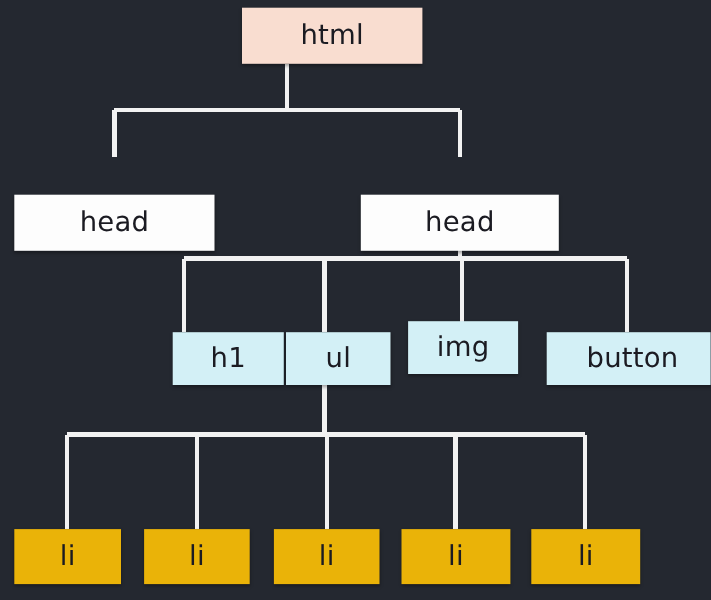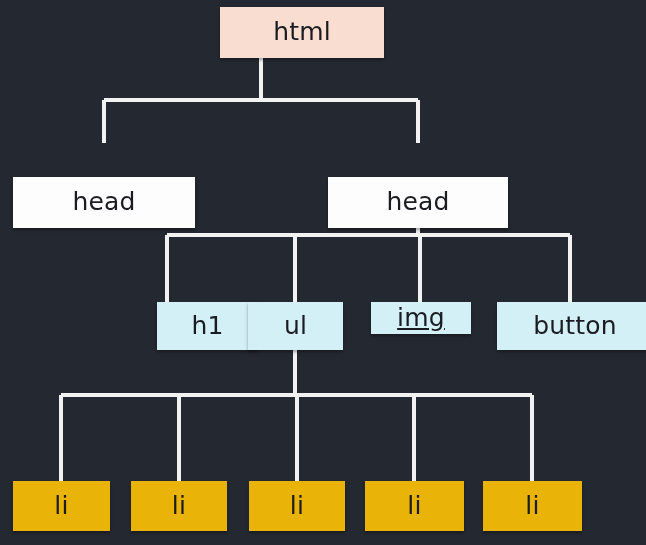--- a/index.html
+++ b/index.html
@@ -49,22 +49,22 @@
   .n-cyan   { background: #d3f0f6; }
   .n-lav    { background: #eab308; }
 
   
   #node-html   { left: 172px; top: 7px;   width: 164px; height: 51px; margin-left: 48px; }
   
   #node-head   { left: 13px;  top: 143px; width: 182px; height: 51px; }
   #node-body   { left: 328px; top: 143px; width: 180px; height: 51px; }
   
   #node-h1     { left: 117px; top: 302px; width: 101px; height: 48px; margin-left: 40px; }
-  #node-ul     { left: 248px; top: 302px; width: 95px;  height: 48px; }
-  #node-img    { left: 371px; top: 302px; width: 100px; height: 32px; text-decoration: underline; }
+  #node-ul     { left: 260px; top: 302px; width: 95px;  height: 48px; }
+  #node-img    { left: 371px; top: 292px; width: 100px; height: 48px; }
   #node-button { left: 497px; top: 302px; width: 156px; height: 48px; }
   
   #node-li-0   { left: 13px;  top: 481px; width: 97px;  height: 50px; }
   #node-li-1   { left: 131px; top: 481px; width: 96px;  height: 50px; }
   #node-li-2   { left: 249px; top: 481px; width: 96px;  height: 50px; }
   #node-li-3   { left: 365px; top: 481px; width: 99px;  height: 50px; }
   #node-li-4   { left: 483px; top: 481px; width: 99px;  height: 50px; }
 </style>
 </head>
 <body>

